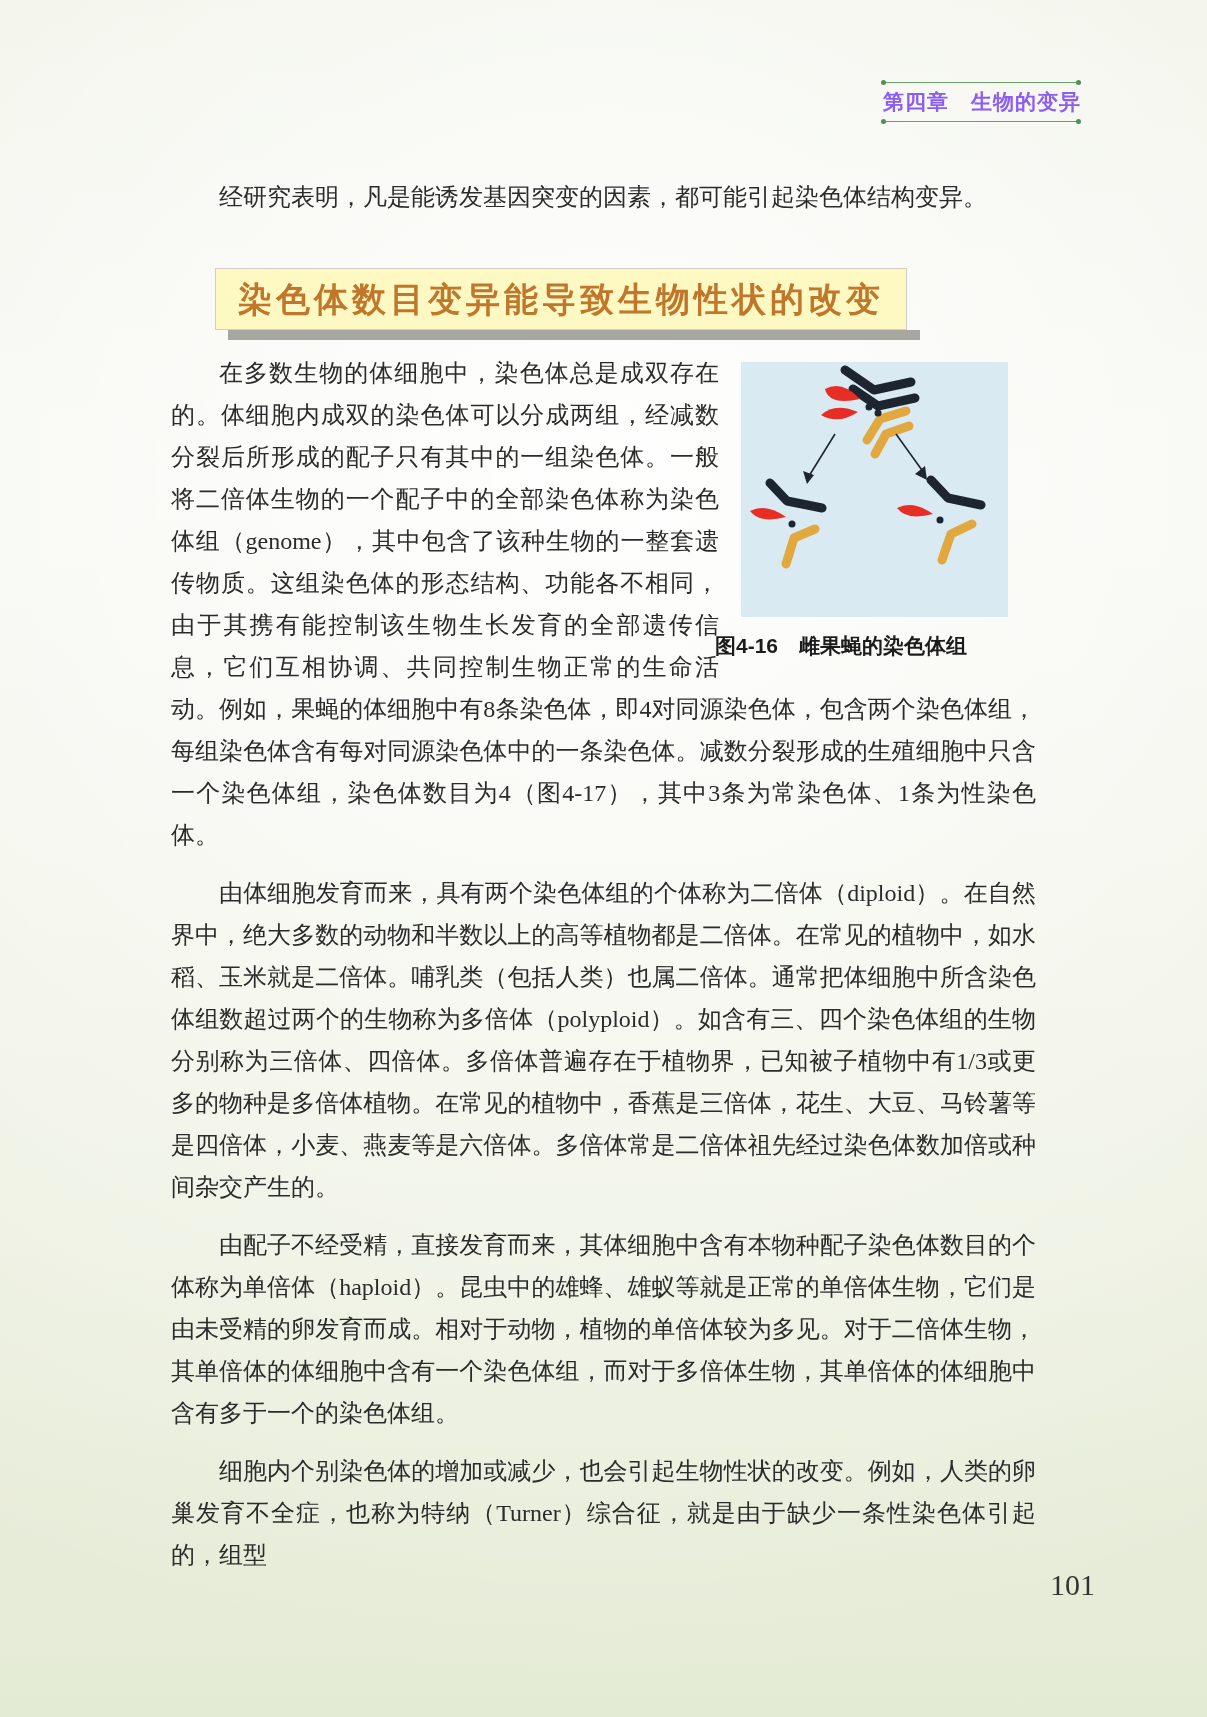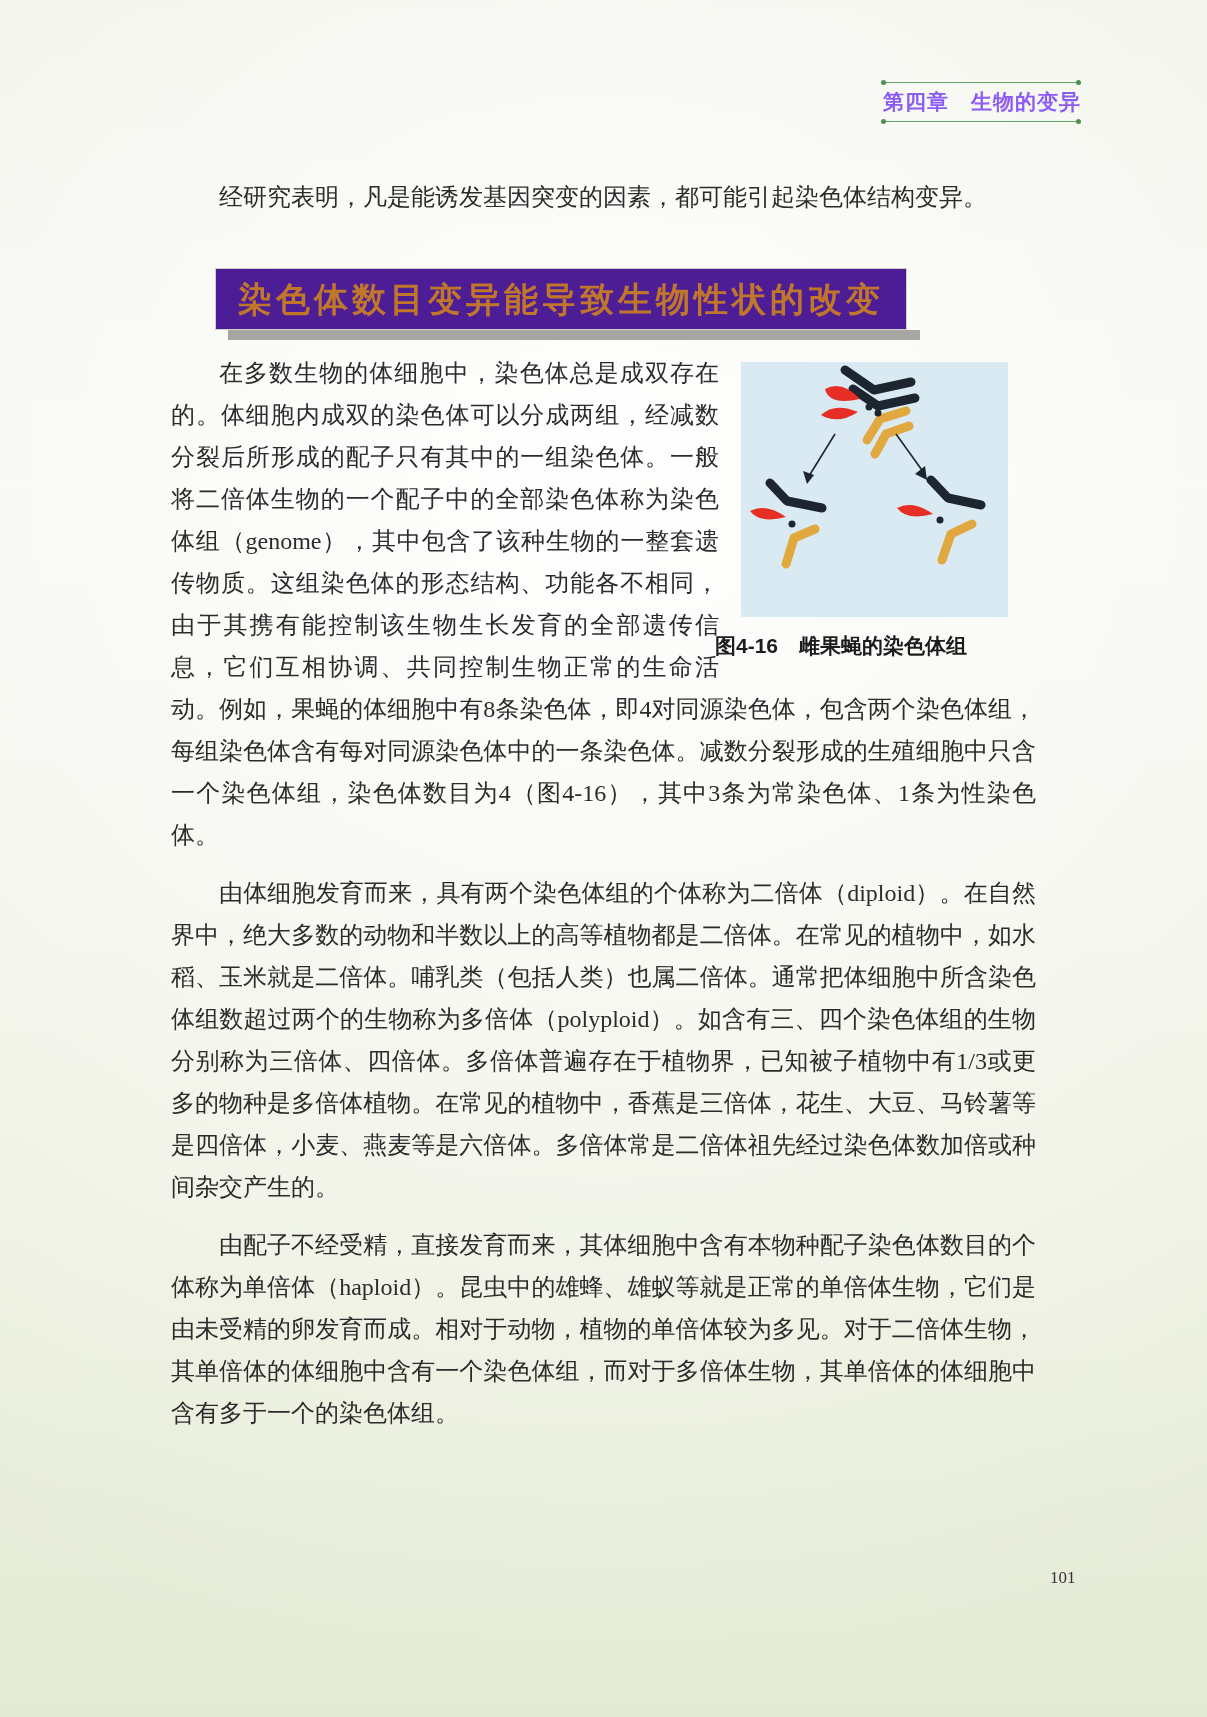--- a/index.html
+++ b/index.html
@@ -20,35 +20,35 @@
     font-weight:bold;font-size:21px;line-height:38px;letter-spacing:1px;white-space:nowrap;
   }
   .content{
     position:absolute;left:155px;top:160px;width:897px;
     color:#2b2b2b;font-size:24px;line-height:42px;text-align:justify;
   }
   .content p{margin:16px;text-indent:2em;}
   .section-heading{
     display:block;width:max-content;position:relative;
     margin:50px 0 22px 60px;padding:9px 22px;
-    background:#4c1d95;border:1px solid #cfcfc9;
+    background:#fef9c3;border:1px solid #cfcfc9;
     font-family:"Liberation Sans","DejaVu Sans",sans-serif;font-weight:bold;
     font-size:34px;line-height:42px;letter-spacing:4px;color:#c0772c;text-indent:0;
   }
   .section-heading::after{
     content:"";position:absolute;left:12px;right:-14px;bottom:-11px;height:10px;background:#a7a7a1;
   }
   .figure-wrap{float:right;width:311px;margin:10px 0 8px 22px;}
   .figure-svg{display:block;width:267px;height:255px;}
   .figure-caption{
     width:340px;margin:16px 0 0 -70px;text-align:center;white-space:nowrap;
     font-family:"Liberation Sans","DejaVu Sans",sans-serif;font-weight:bold;
     font-size:21px;line-height:26px;color:#1c1c1c;
   }
-  .page-number{position:absolute;left:1050px;top:1568px;font-size:17px;color:#333;}
+  .page-number{position:absolute;left:1050px;top:1568px;font-size:30px;color:#333;}
 </style>
 </head>
 <body>
 
 <div class="chapter-header">
   <div class="rule"></div>
   <div class="chapter-title">第四章　生物的变异</div>
   <div class="rule"></div>
 </div>
 
@@ -96,18 +96,19 @@
       <polygon points="66,122 62,109 73,113" fill="#1d2530"></polygon>
 
       <g fill="none" stroke-width="1.6" stroke="#1d2530">
         <path d="M 155,72 L 183,111"></path>
       </g>
       <polygon points="186,118 174,112 184,104" fill="#1d2530"></polygon>
     </svg>
     <div class="figure-caption">图4-16　雌果蝇的染色体组</div>
   </div>
 
-  <p>在多数生物的体细胞中，染色体总是成双存在的。体细胞内成双的染色体可以分成两组，经减数分裂后所形成的配子只有其中的一组染色体。一般将二倍体生物的一个配子中的全部染色体称为染色体组（genome），其中包含了该种生物的一整套遗传物质。这组染色体的形态结构、功能各不相同，由于其携有能控制该生物生长发育的全部遗传信息，它们互相协调、共同控制生物正常的生命活动。例如，果蝇的体细胞中有8条染色体，即4对同源染色体，包含两个染色体组，每组染色体含有每对同源染色体中的一条染色体。减数分裂形成的生殖细胞中只含一个染色体组，染色体数目为4（图4-16），其中3条为常染色体、1条为性染色体。</p>
+  <p>在多数生物的体细胞中，染色体总是成双存在的。体细胞内成双的染色体可以分成两组，经减数分裂后所形成的配子只有其中的一组染色体。一般将二倍体生物的一个配子中的全部染色体称为染色体组（genome），其中包含了该种生物的一整套遗传物质。这组染色体的形态结构、功能各不相同，由于其携有能控制该生物生长发育的全部遗传信息，它们互相协调、共同控制生物正常的生命活动。例如，果蝇的体细胞中有8条染色体，即4对同源染色体，包含两个染色体组，每组染色体含有每对同源染色体中的一条染色体。减数分裂形成的生殖细胞中只含一个染色体组，染色体数目为4（图4-17），其中3条为常染色体、1条为性染色体。</p>
   <p>由体细胞发育而来，具有两个染色体组的个体称为二倍体（diploid）。在自然界中，绝大多数的动物和半数以上的高等植物都是二倍体。在常见的植物中，如水稻、玉米就是二倍体。哺乳类（包括人类）也属二倍体。通常把体细胞中所含染色体组数超过两个的生物称为多倍体（polyploid）。如含有三、四个染色体组的生物分别称为三倍体、四倍体。多倍体普遍存在于植物界，已知被子植物中有1/3或更多的物种是多倍体植物。在常见的植物中，香蕉是三倍体，花生、大豆、马铃薯等是四倍体，小麦、燕麦等是六倍体。多倍体常是二倍体祖先经过染色体数加倍或种间杂交产生的。</p>
   <p>由配子不经受精，直接发育而来，其体细胞中含有本物种配子染色体数目的个体称为单倍体（haploid）。昆虫中的雄蜂、雄蚁等就是正常的单倍体生物，它们是由未受精的卵发育而成。相对于动物，植物的单倍体较为多见。对于二倍体生物，其单倍体的体细胞中含有一个染色体组，而对于多倍体生物，其单倍体的体细胞中含有多于一个的染色体组。</p>
+  <p>细胞内个别染色体的增加或减少，也会引起生物性状的改变。例如，人类的卵巢发育不全症，也称为特纳（Turner）综合征，就是由于缺少一条性染色体引起的，组型</p>
 </div>
 
 <div class="page-number">101</div>
 
 </body></html>

